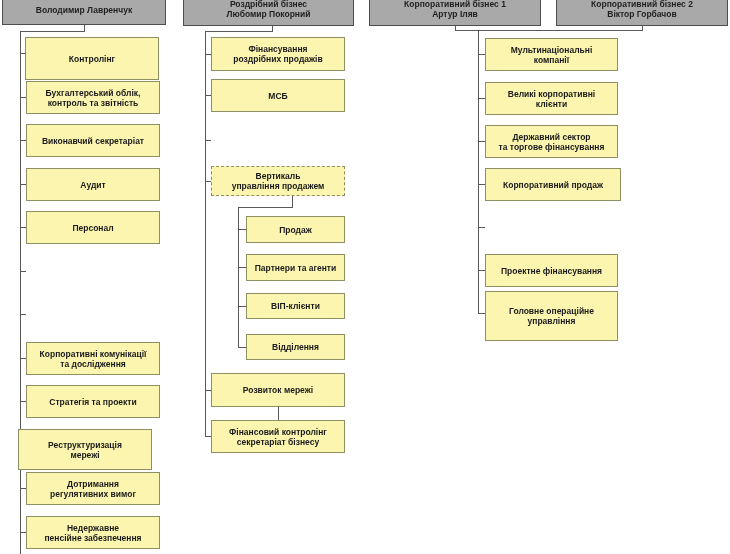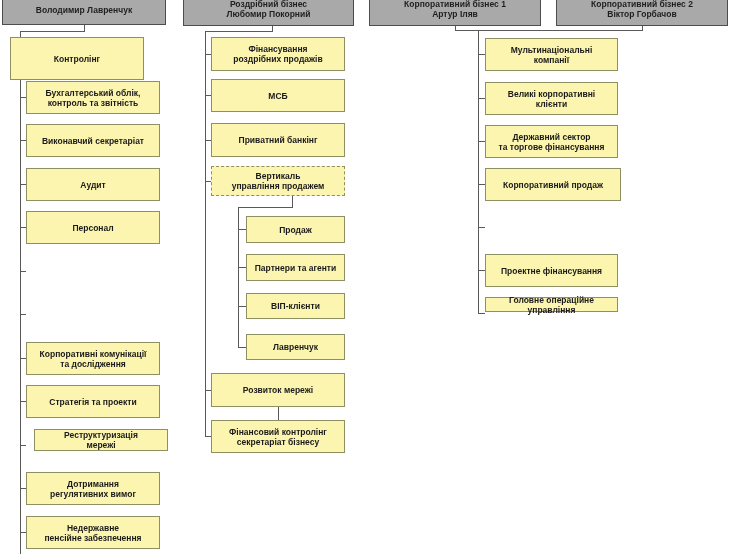--- a/index.html
+++ b/index.html
@@ -54,30 +54,30 @@
   <div class="hl" style="left:20px;top:184px;width:6px"></div>
   <div class="hl" style="left:20px;top:227px;width:6px"></div>
   <div class="hl" style="left:20px;top:271px;width:6px"></div>
   <div class="hl" style="left:20px;top:314px;width:6px"></div>
   <div class="hl" style="left:20px;top:358px;width:6px"></div>
   <div class="hl" style="left:20px;top:401px;width:6px"></div>
   <div class="hl" style="left:20px;top:445px;width:6px"></div>
   <div class="hl" style="left:20px;top:488px;width:6px"></div>
   <div class="hl" style="left:20px;top:532px;width:6px"></div>
 
-  <div class="node" style="left:10px;top:37px;width:134px;height:43px">Контролінг</div>
+  <div class="node" style="left:25px;top:37px;width:134px;height:43px">Контролінг</div>
   <div class="node" style="left:26px;top:81px;width:134px;height:33px">Бухгалтерський облік,
 контроль та звітність</div>
   <div class="node" style="left:26px;top:124px;width:134px;height:33px">Виконавчий секретаріат</div>
   <div class="node" style="left:26px;top:168px;width:134px;height:33px">Аудит</div>
   <div class="node" style="left:26px;top:211px;width:134px;height:33px">Персонал</div>
   <div class="node" style="left:26px;top:342px;width:134px;height:33px">Корпоративні комунікації
 та дослідження</div>
   <div class="node" style="left:26px;top:385px;width:134px;height:33px">Стратегія та проекти</div>
-  <div class="node" style="left:34px;top:429px;width:134px;height:22px">Реструктуризація
+  <div class="node" style="left:18px;top:429px;width:134px;height:41px">Реструктуризація
 мережі</div>
   <div class="node" style="left:26px;top:472px;width:134px;height:33px">Дотримання
 регулятивних вимог</div>
   <div class="node" style="left:26px;top:516px;width:134px;height:33px">Недержавне
 пенсійне забезпечення</div>
 
   <div class="vl" style="left:272px;top:26px;height:5px"></div>
   <div class="hl" style="left:205px;top:31px;width:68px"></div>
   <div class="vl" style="left:205px;top:31px;height:406px"></div>
   <div class="hl" style="left:205px;top:54px;width:6px"></div>
@@ -93,27 +93,26 @@
   <div class="hl" style="left:238px;top:229px;width:8px"></div>
   <div class="hl" style="left:238px;top:267px;width:8px"></div>
   <div class="hl" style="left:238px;top:306px;width:8px"></div>
   <div class="hl" style="left:238px;top:347px;width:8px"></div>
 
   <div class="vl" style="left:278px;top:407px;height:13px"></div>
 
   <div class="node" style="left:211px;top:37px;width:134px;height:34px">Фінансування
 роздрібних продажів</div>
   <div class="node" style="left:211px;top:79px;width:134px;height:33px">МСБ</div>
-  <div class="node" style="left:211px;top:123px;width:134px;height:34px">Приватний банкінг</div>
   <div class="node dashed" style="left:211px;top:166px;width:134px;height:30px">Вертикаль
 управління продажем</div>
   <div class="node sub" style="left:246px;top:216px;width:99px;height:27px">Продаж</div>
   <div class="node sub" style="left:246px;top:254px;width:99px;height:27px">Партнери та агенти</div>
   <div class="node sub" style="left:246px;top:293px;width:99px;height:26px">ВІП-клієнти</div>
-  <div class="node sub" style="left:246px;top:334px;width:99px;height:26px">Лавренчук</div>
+  <div class="node sub" style="left:246px;top:334px;width:99px;height:26px">Відділення</div>
   <div class="node" style="left:211px;top:373px;width:134px;height:34px">Розвиток мережі</div>
   <div class="node" style="left:211px;top:420px;width:134px;height:33px">Фінансовий контролінг
 секретаріат бізнесу</div>
 
   <div class="vl" style="left:455px;top:26px;height:4px"></div>
   <div class="vl" style="left:642px;top:26px;height:4px"></div>
   <div class="hl" style="left:455px;top:30px;width:188px"></div>
   <div class="vl" style="left:478px;top:30px;height:283px"></div>
   <div class="hl" style="left:478px;top:54px;width:7px"></div>
   <div class="hl" style="left:478px;top:98px;width:7px"></div>
@@ -124,16 +123,16 @@
   <div class="hl" style="left:478px;top:313px;width:7px"></div>
 
   <div class="node" style="left:485px;top:38px;width:133px;height:33px">Мультинаціональні
 компанії</div>
   <div class="node" style="left:485px;top:82px;width:133px;height:33px">Великі корпоративні
 клієнти</div>
   <div class="node" style="left:485px;top:125px;width:133px;height:33px">Державний сектор
 та торгове фінансування</div>
   <div class="node" style="left:485px;top:168px;width:136px;height:33px">Корпоративний продаж</div>
   <div class="node" style="left:485px;top:254px;width:133px;height:33px">Проектне фінансування</div>
-  <div class="node" style="left:485px;top:297px;width:133px;height:15px">Головне операційне
+  <div class="node" style="left:485px;top:291px;width:133px;height:50px">Головне операційне
 управління</div>
 
 </div>
 
 </body></html>

